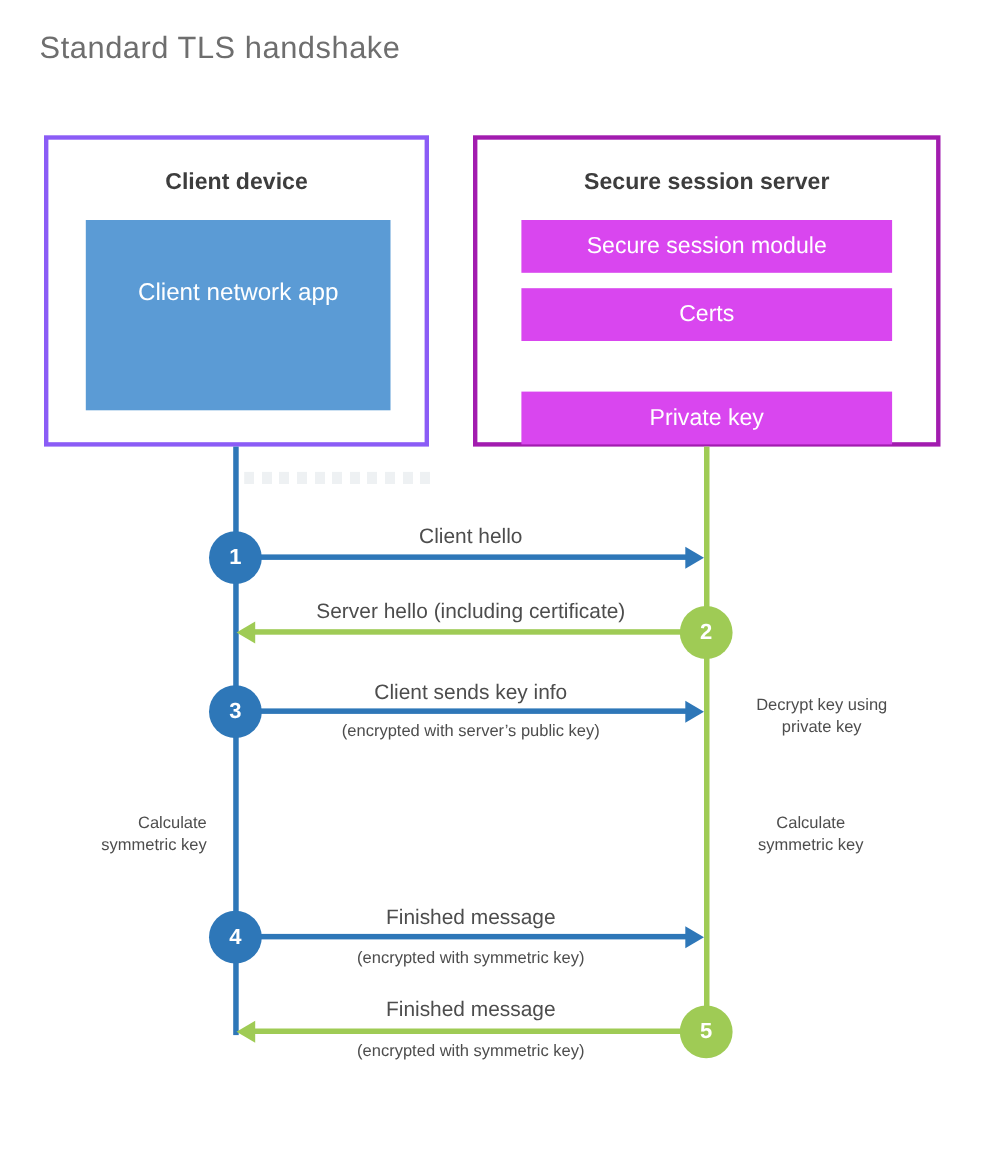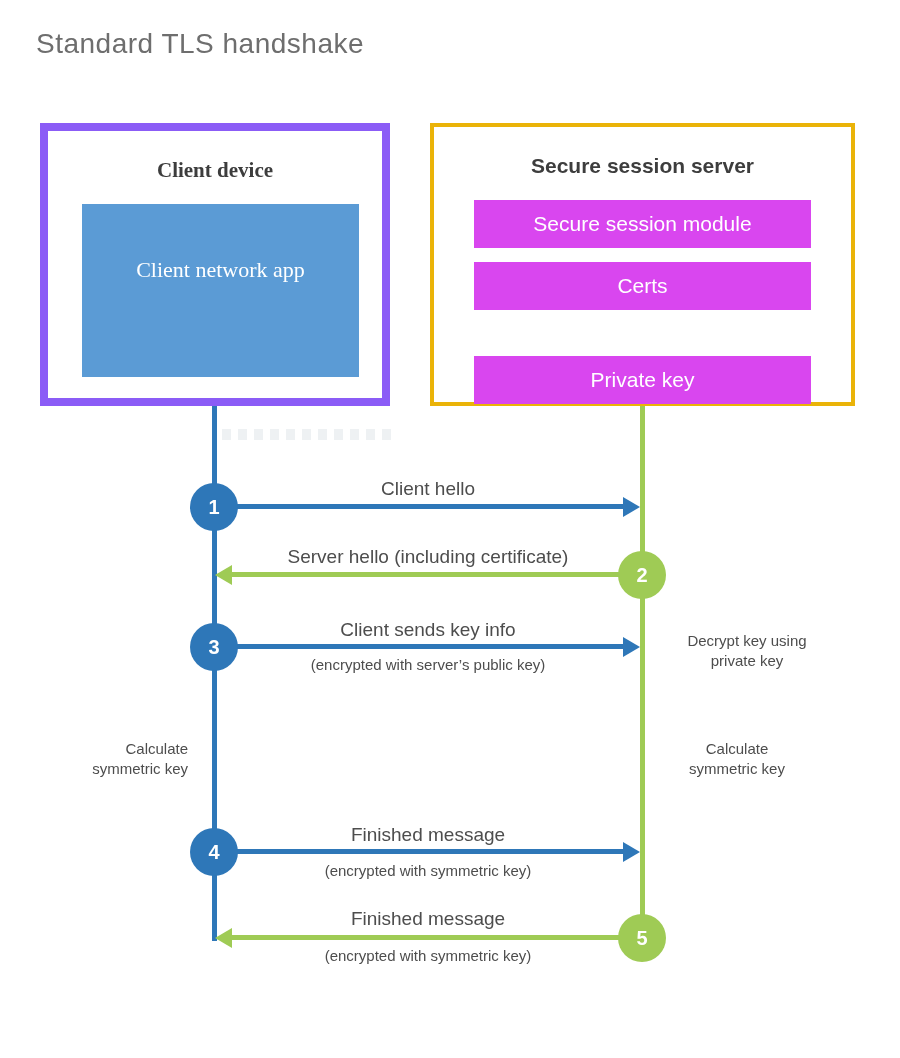--- a/index.html
+++ b/index.html
@@ -28,27 +28,26 @@
   .box {
     position: absolute;
     top: 123px;
     height: 283px;
     background: #ffffff;
     box-sizing: border-box;
   }
   .client-box {
     left: 40px;
     width: 350px;
-    border: 8px solid #8b5cf6;
-    font-family: Liberation Serif, serif;
+    border: 4px solid #8b5cf6;
   }
   .server-box {
     left: 430px;
     width: 425px;
-    border: 4px solid #eab308;
+    border: 4px solid #a21caf;
   }
   .box-title {
     position: absolute;
     left: 0;
     right: 0;
     top: 27px;
     text-align: center;
     font-size: 21px;
     font-weight: bold;
     color: #3d3d3d;

